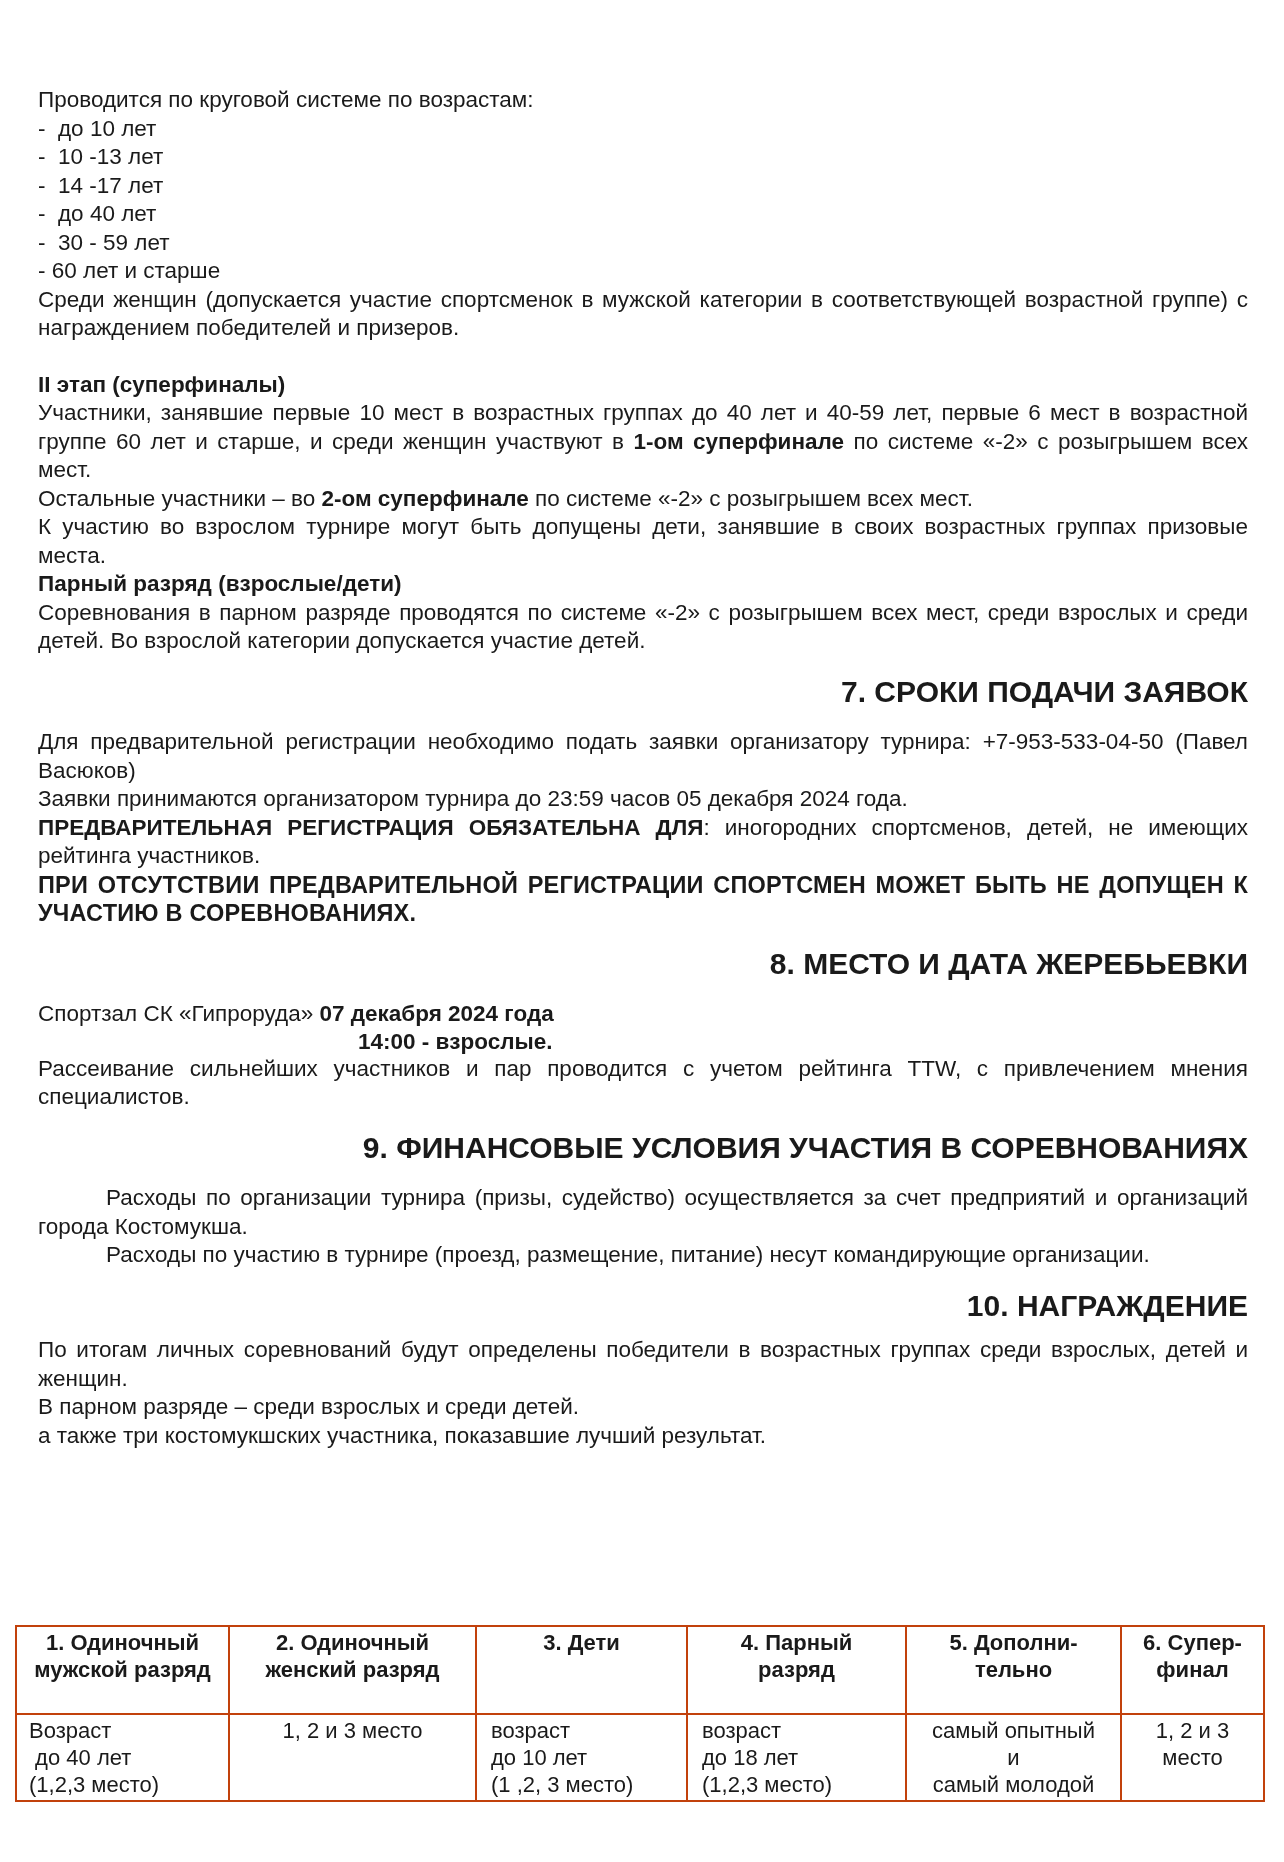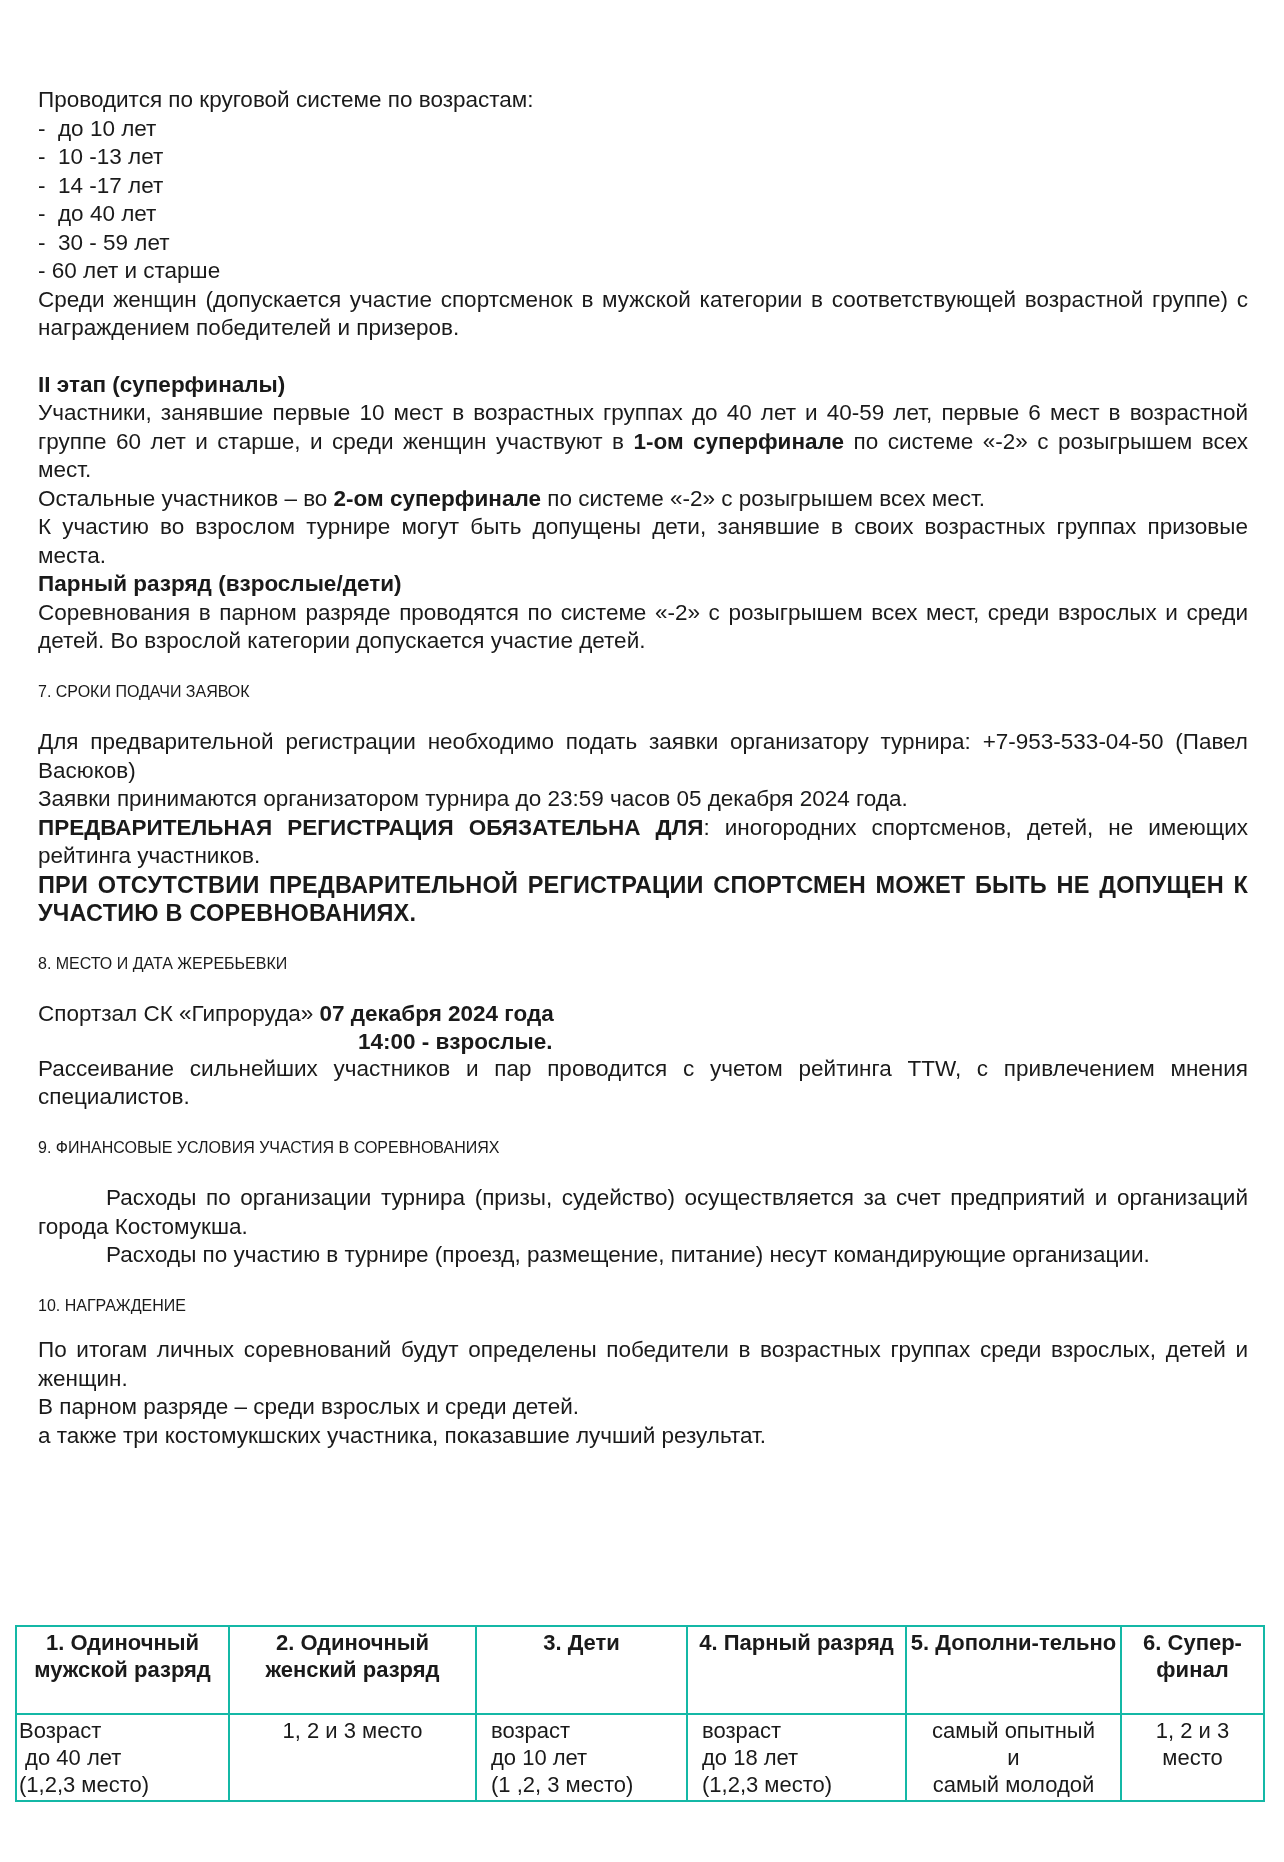--- a/index.html
+++ b/index.html
@@ -6,32 +6,32 @@
   body {
     width: 1284px; height: 1862px; position: relative; overflow: hidden;
     font-family: "Liberation Sans", sans-serif; color: #1a1a1a;
     font-size: 22.5px; line-height: 28.5px;
   }
   .page { position: absolute; left: 38px; top: 86px; width: 1210px; }
   p { margin: 0; }
   .b { font-weight: bold; }
   .center { text-align: left; }
   .just { text-align: justify; text-align-last: left; }
-  .h { font-weight: normal; text-align: left; font-size: 16px; }
+  .h { font-weight: bold; text-align: right; font-size: 30px; }
   .indent { text-indent: 68px; }
   .li { white-space: pre; }
   .caps { font-weight: bold; font-size: 23.5px; letter-spacing: 0.2px; }
   .tm { padding-left: 320px; font-weight: bold; }
   table.award {
     position: absolute; left: 15px; top: 1625px; width: 1248px;
     border-collapse: collapse; table-layout: fixed;
     font-size: 22px; line-height: 27px;
   }
   table.award td, table.award th {
-    border: 2px solid #14b8a6; vertical-align: top; padding: 2px 2px;
+    border: 2px solid #c2410c; vertical-align: top; padding: 2px 12px;
   }
   table.award th { font-weight: bold; text-align: center; height: 82px; }
   table.award td { height: 81px; }
   td.c { text-align: center; }
   td.l { text-align: left; }
 </style>
 </head>
 <body>
 
 <div class="page">
@@ -40,21 +40,21 @@
   <p class="li">-  до 10 лет</p>
   <p class="li">-  10 -13 лет</p>
   <p class="li">-  14 -17 лет</p>
   <p class="li">-  до 40 лет</p>
   <p class="li">-  30 - 59 лет</p>
   <p class="li">- 60 лет и старше</p>
   <p class="just">Среди женщин (допускается участие спортсменок в мужской категории в соответствующей возрастной группе) с награждением победителей и призеров.</p>
 
   <p class="b" style="margin-top:28px">II этап (суперфиналы)</p>
   <p class="just"><span>Участники, занявшие первые 10 мест в возрастных группах до 40 лет и 40-59 лет, первые 6 мест в возрастной группе 60 лет и старше, и среди женщин участвуют в </span><span class="b">1-ом суперфинале</span><span> по системе «-2» с розыгрышем всех мест.</span></p>
-  <p><span>Остальные участников – во </span><span class="b">2-ом  суперфинале</span><span> по системе «-2» с розыгрышем всех мест.</span></p>
+  <p><span>Остальные участники – во </span><span class="b">2-ом  суперфинале</span><span> по системе «-2» с розыгрышем всех мест.</span></p>
   <p class="just">К участию во взрослом турнире могут быть допущены дети, занявшие в своих возрастных группах призовые места.</p>
   <p class="b center">Парный разряд (взрослые/дети)</p>
   <p class="just">Соревнования в парном разряде проводятся по системе «-2» с розыгрышем всех мест, среди взрослых и среди детей. Во взрослой категории допускается участие детей.</p>
 
   <p class="h" style="margin-top:22px; margin-bottom:22px">7. СРОКИ  ПОДАЧИ ЗАЯВОК</p>
   <p class="just">Для предварительной регистрации необходимо подать заявки организатору турнира: +7-953-533-04-50 (Павел Васюков)</p>
   <p>Заявки принимаются организатором турнира до 23:59 часов 05 декабря 2024 года.</p>
   <p class="just"><span class="b">ПРЕДВАРИТЕЛЬНАЯ РЕГИСТРАЦИЯ ОБЯЗАТЕЛЬНА ДЛЯ</span><span>: иногородних спортсменов, детей, не имеющих рейтинга участников.</span></p>
   <p class="caps just">ПРИ ОТСУТСТВИИ ПРЕДВАРИТЕЛЬНОЙ РЕГИСТРАЦИИ СПОРТСМЕН МОЖЕТ БЫТЬ НЕ ДОПУЩЕН К УЧАСТИЮ В СОРЕВНОВАНИЯХ.</p>
 

